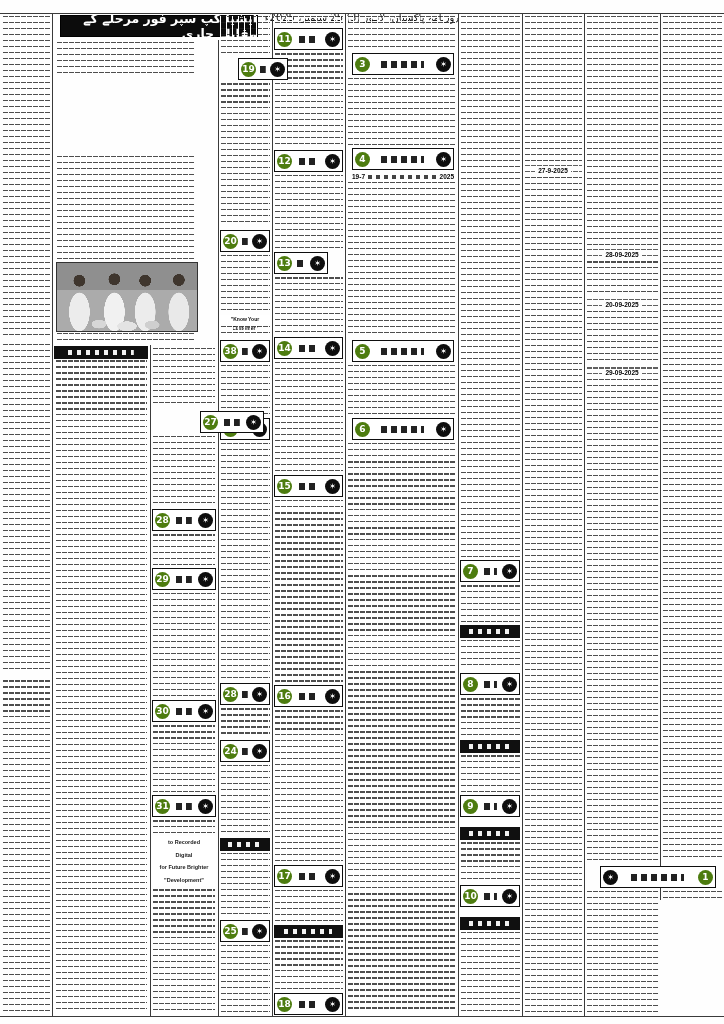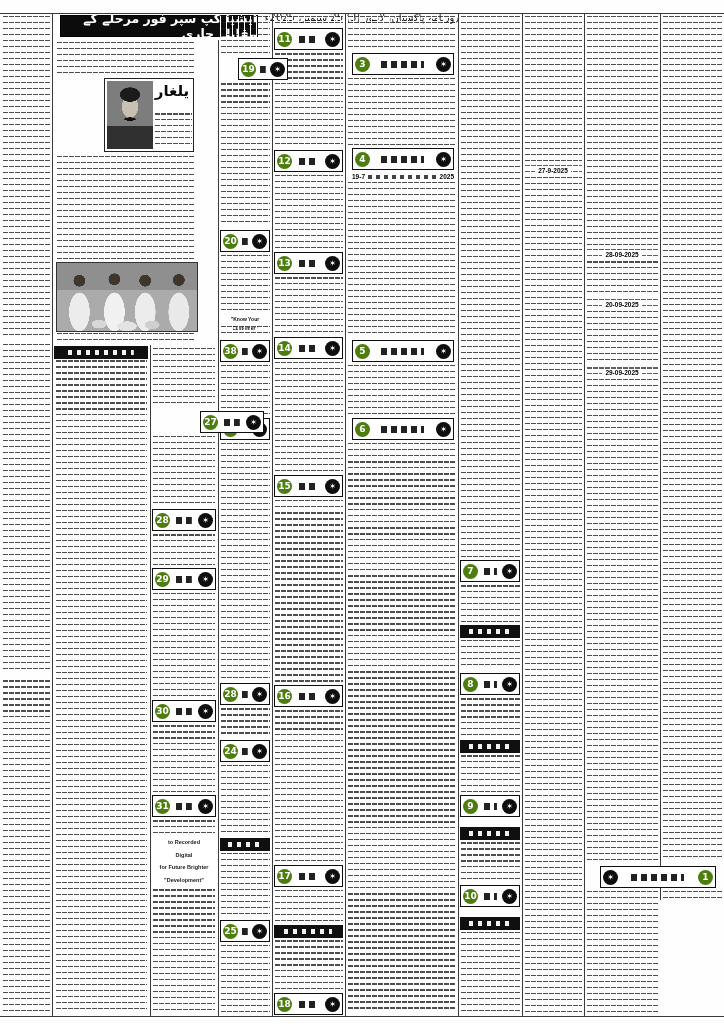--- a/index.html
+++ b/index.html
@@ -83,25 +83,20 @@
   .boldline .mid{flex:1;height:4px;margin:0 3px;
     background-image:repeating-linear-gradient(90deg, rgba(20,20,20,.8) 0 4px, transparent 4px 8px);}
 </style>
 </head>
 <body>
 
 <div class="page">
   <div class="masthead">روزنامہ پاکستان، لاہور (3) 25 ستمبر، 2025ء</div>
   <div class="headline-bar">ایشیا کپ سپر فور مرحلے کے مقابلے جاری</div>
 
-  <div class="yal-box">
-    <div class="portrait"></div>
-    <div class="yal-title">یلغار</div>
-    <div class="noise" style="left:49px;top:34px;width:38px;height:36px;"></div>
-  </div>
 
   <div class="groupphoto"></div>
 
   <div class="eng-ad">
     <div>to Recorded</div>
     <div>Digital</div>
     <div>for Future Brighter</div>
     <div>"Development"</div>
   </div>
 
@@ -245,21 +240,21 @@
     <div class="ad-box" style="left: 274px; top: 28px; width: 69px;">
       <span class="num-badge">11</span>
       <span class="ad-title"></span>
       <span class="seal">✶</span>
     </div>
     <div class="ad-box" style="left: 274px; top: 150px; width: 69px;">
       <span class="num-badge">12</span>
       <span class="ad-title"></span>
       <span class="seal">✶</span>
     </div>
-    <div class="ad-box" style="left: 274px; top: 252px; width: 69px;">
+    <div class="ad-box" style="left: 274px; top: 252px; width: 54px;">
       <span class="num-badge">13</span>
       <span class="ad-title"></span>
       <span class="seal">✶</span>
     </div>
     <div class="ad-box" style="left: 274px; top: 337px; width: 69px;">
       <span class="num-badge">14</span>
       <span class="ad-title"></span>
       <span class="seal">✶</span>
     </div>
     <div class="ad-box" style="left: 274px; top: 475px; width: 69px;">

